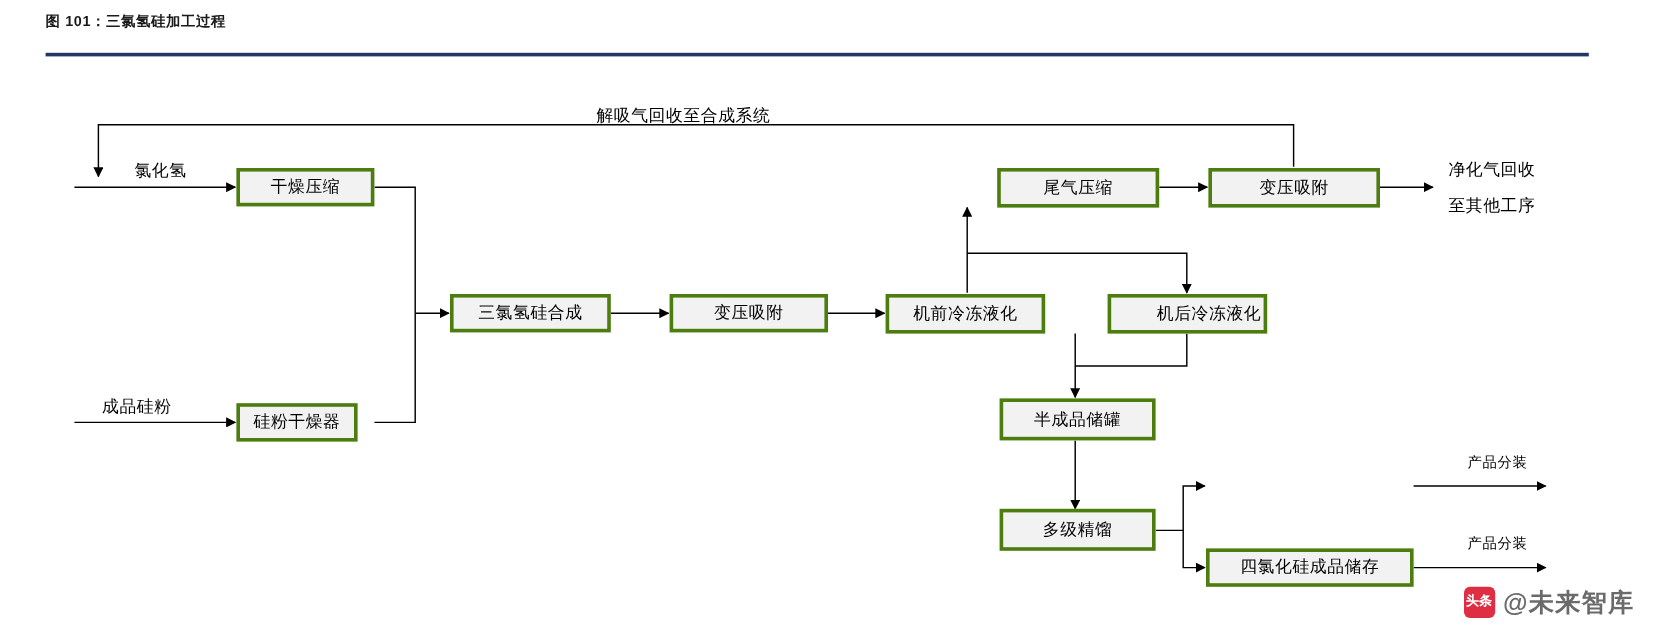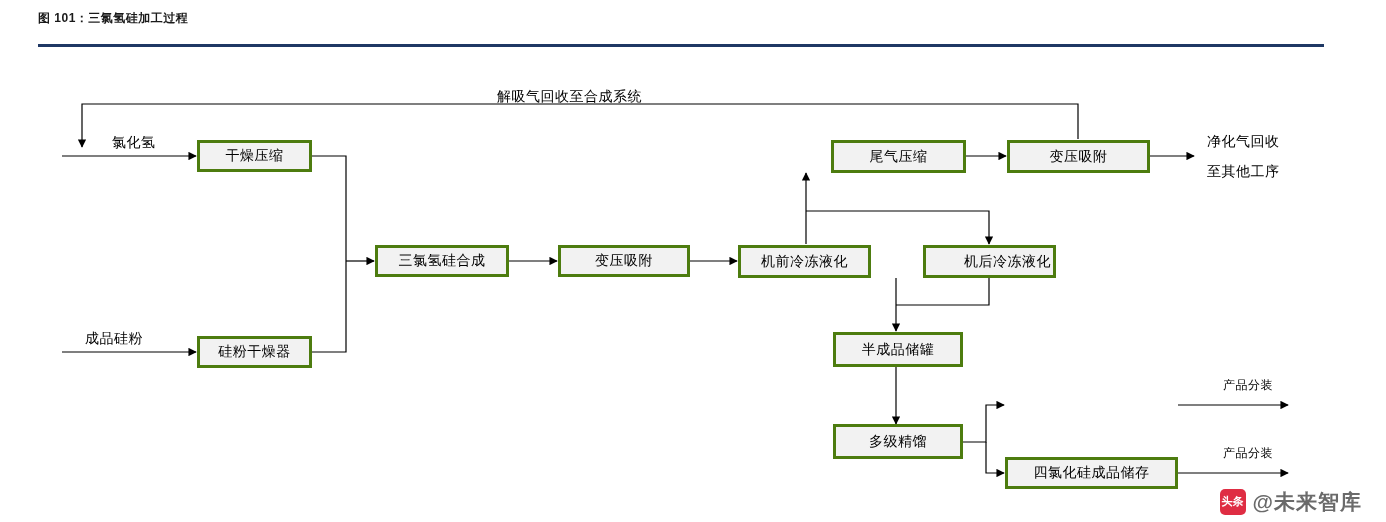--- a/index.html
+++ b/index.html
@@ -158,21 +158,21 @@
       <path d="M 1178,405 L 1288,405" marker-end="url(#arrow)"></path>
 
       <path d="M 1178,473 L 1288,473" marker-end="url(#arrow)"></path>
     </g>
   </svg>
 
   <div class="node" style="left:197px; top:140px; width:115px; height:32px;">
     <span>干燥压缩</span>
   </div>
 
-  <div class="node" style="left:197px; top:336px; width:115px; height:32px;">
+  <div class="node" style="left:197px; top:336px; width:101px; height:32px;">
     <span>硅粉干燥器</span>
   </div>
 
   <div class="node" style="left:375px; top:245px; width:134px; height:32px;">
     <span>三氯氢硅合成</span>
   </div>
 
   <div class="node" style="left:558px; top:245px; width:132px; height:32px;">
     <span>变压吸附</span>
   </div>

